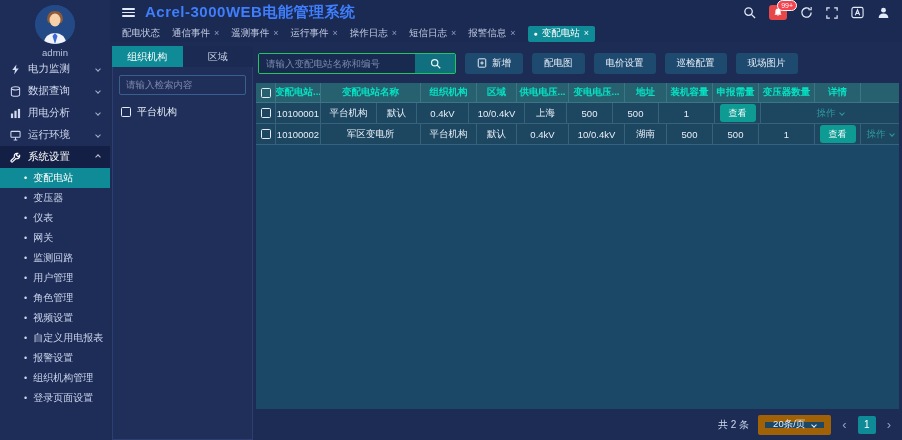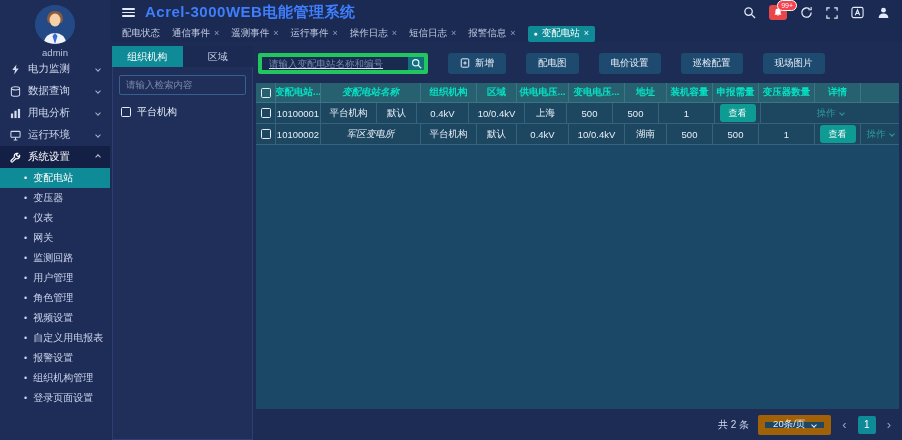--- a/index.html
+++ b/index.html
@@ -60,37 +60,37 @@
     font-family:"Liberation Sans","DejaVu Sans",sans-serif; }
   .tree-search::placeholder { color:#7b88ad; }
   .tree-node { display:flex; align-items:center; gap:6px; margin-top:10px; padding-left:2px;
     font-size:10px; color:#e8eef9; cursor:pointer; }
 
   .cb { width:10px; height:10px; border:1.5px solid #e6ecf7; border-radius:1.5px; background:transparent; flex:0 0 10px; }
 
   
   .main { flex:1; display:flex; flex-direction:column; }
   .toolbar { height:32px; display:flex; align-items:center; gap:9px; padding:2px 2px 0 2px; }
-  .searchwrap { display:flex; width:170px; height:21px; border:4px solid #22c55e; border-radius:2px; overflow:hidden;text-decoration:underline; }
+  .searchwrap { display:flex; width:198px; height:21px; border:1px solid #22c55e; border-radius:2px; overflow:hidden; }
   .searchwrap input { flex:1; background:#182a50; border:none; outline:none; color:#dbe3f5;
     font-size:9.5px; padding:0 7px; font-family:"Liberation Sans","DejaVu Sans",sans-serif; }
   .searchwrap input::placeholder { color:#7b88ad; }
   .searchbtn { width:40px; background:#11707f; display:flex; align-items:center; justify-content:center;
     cursor:pointer; color:#eaf5f7; }
   .tbtn { height:21px; background:#1d4a6e; border:none; border-radius:3px; color:#e6edf8;
     font-size:9.5px; padding:0 12px; cursor:pointer; display:flex; align-items:center; gap:5px;
-    font-family:"Liberation Sans","DejaVu Sans",sans-serif;margin-left:11px; }
+    font-family:"Liberation Sans","DejaVu Sans",sans-serif; }
 
   .tablewrap { flex:1; background:#1b4866; margin-top:5px; display:flex; flex-direction:column; overflow:hidden; }
   .trow { display:flex; flex:0 0 21px; border-bottom:1px solid rgba(122,170,200,.28); background:#1d4760; }
   .trow.head { flex:0 0 20px; background:#27606f; }
   .tcell { display:flex; align-items:center; justify-content:center; font-size:9.5px; color:#e8eef7;
     border-right:1px solid rgba(122,170,200,.28); overflow:hidden; white-space:nowrap; }
   .trow.head .tcell { color:#04e2c3; font-weight:bold; font-size:9.5px; }
-  .c-cb{flex:0 0 20px;} .c0{flex:0 0 45px;} .c1{flex:0 0 100px;font-style:italic;} .c2{flex:0 0 56px;}
+  .c-cb{flex:0 0 20px;} .c0{flex:0 0 45px;} .c1{flex:0 0 100px;} .c2{flex:0 0 56px;}
   .c3{flex:0 0 40px;} .c4{flex:0 0 52px;} .c5{flex:0 0 56px;} .c6{flex:0 0 42px;}
   .c7{flex:0 0 46px;text-align:center;} .c8{flex:0 0 46px;} .c9{flex:0 0 56px;} .c10{flex:0 0 46px;}
   .c-op{flex:1; border-right:none;}
   .viewbtn { background:#0e9b93; border:none; border-radius:3px; color:#fff; font-size:9px;
     padding:2.5px 9px; cursor:pointer; font-family:"Liberation Sans","DejaVu Sans",sans-serif; }
   .opLink { color:#2f98a0; font-size:9.5px; display:flex; align-items:center; gap:4px; cursor:pointer; }
 
   .pager { height:31px; display:flex; align-items:center; justify-content:flex-end; gap:9px; padding-right:6px; }
   .ptotal { font-size:10px; color:#cfd8ee; }
   .psel { height:20px; display:flex; align-items:center; gap:7px; border:7px solid #a16207;

